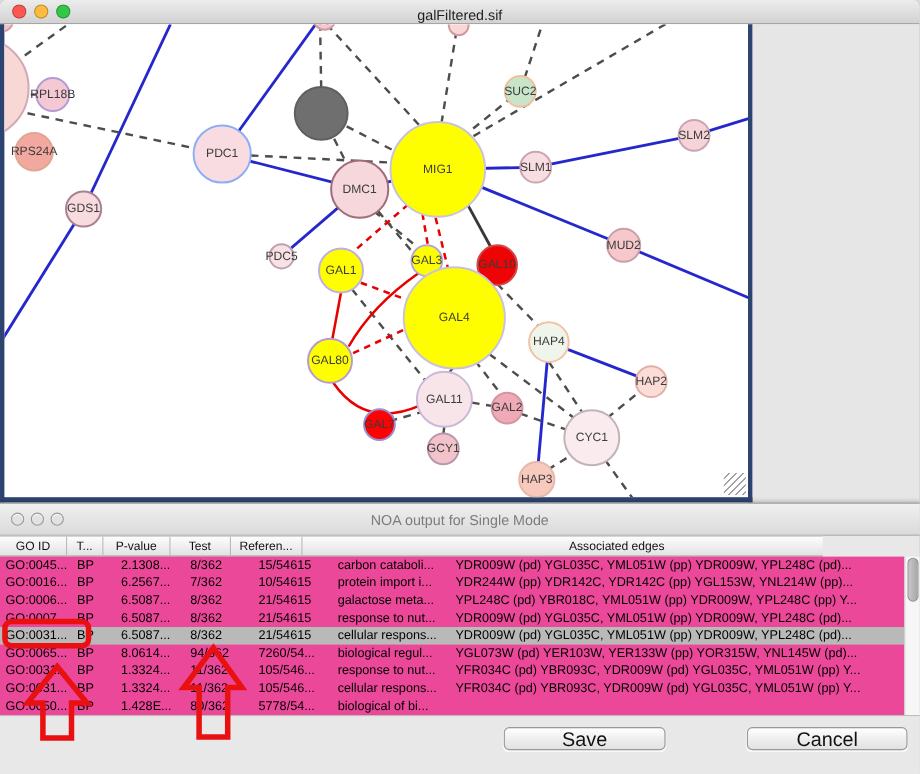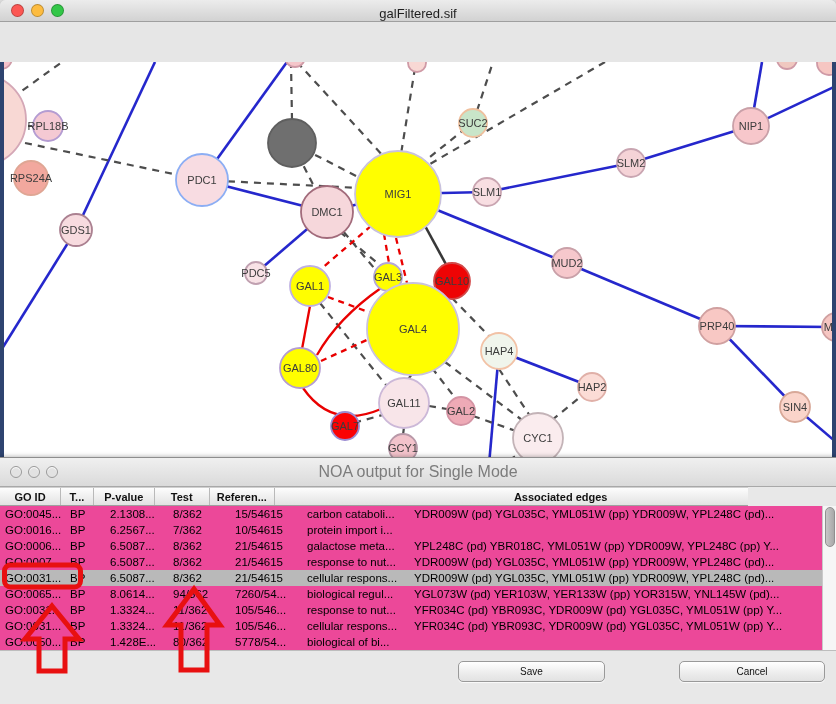--- a/index.html
+++ b/index.html
@@ -8,65 +8,65 @@
   .win { position:absolute; left:0; width:836px; }
 
   
   #graph-window { top:0; height:457px; border-radius:6px 6px 0 0; box-shadow:0 2px 8px rgba(0,0,0,.35); }
   .titlebar { position:relative; height:22px; border-radius:6px 6px 0 0;
     background:linear-gradient(#ececec,#d2d2d2); border-bottom:1px solid #9f9f9f;
     display:flex; align-items:flex-end; justify-content:center; }
   .titlebar .title { font-size:13px; color:#1f1f1f; }
   .lights { position:absolute; left:11px; top:4px; display:flex; gap:7px; }
   .light { width:13px; height:13px; border-radius:50%; border:1px solid rgba(0,0,0,.25); }
-  #canvas-wrap { position:absolute; top:22px; left:0; width:836px; height:435px;
+  #canvas-wrap { position:absolute; top:22px; left:0; width:684px; height:435px;
     background:#fff; border-left:4px solid #2e4470; border-right:4px solid #2e4470;
-    border-bottom:5px solid #2e4470; overflow:hidden;margin-top:40px; }
+    border-bottom:5px solid #2e4470; overflow:hidden; }
   #net-svg { position:absolute; left:-4px; top:0; }
   .e-blue { stroke:#2527cc; stroke-width:2.6; fill:none; }
   .e-dash { stroke:#4d4d4d; stroke-width:2.2; fill:none; stroke-dasharray:7 6; }
   .e-red  { stroke:#e90000; stroke-width:2.3; fill:none; }
   .e-redD { stroke:#e90000; stroke-width:2.3; fill:none; stroke-dasharray:6 5; }
   .e-dark { stroke:#383838; stroke-width:2.6; fill:none; }
   .node-label { font-family:"Liberation Sans",sans-serif; font-size:11px; fill:#3c3c3c;
     text-anchor:middle; dominant-baseline:central; pointer-events:none; }
   #resize-handle { position:absolute; right:2px; bottom:2px; width:20px; height:20px;
     background:repeating-linear-gradient(135deg, transparent 0 3px, #8a8a8a 3px 4.5px); opacity:.8; }
 
   
   #noa-window { top:457px; height:247px; background:#e8e8e8;
     border-top:1px solid #8e8e8e; box-shadow:0 -1px 4px rgba(0,0,0,.25); }
   #noa-titlebar { height:29px; background:linear-gradient(#f0f0f0,#dadada);
     border-bottom:1px solid #a8a8a8; display:flex; align-items:center; justify-content:center; position:relative; }
-  #noa-titlebar .title { font-size:16px; color:#7c7c7c; }
+  #noa-titlebar .title { font-size:13px; color:#7c7c7c; }
   .lights-inactive { position:absolute; left:10px; top:8px; display:flex; gap:6px; }
   .light-gray { width:12px; height:12px; border-radius:50%; background:#e2e2e2;
     border:1px solid #9a9a9a; box-shadow:inset 0 1px 1px #fff; }
   #table-header { position:absolute; top:29px; left:0; width:748px; height:19px;
     background:linear-gradient(#fdfdfd,#e2e2e2); border-bottom:1px solid #9f9f9f;
-    border-top:1px solid #cfcfcf; display:flex; font-size:11px; color:#111;font-weight:bold; }
+    border-top:1px solid #cfcfcf; display:flex; font-size:11px; color:#111; }
   .hcell { height:100%; display:flex; align-items:center; justify-content:center;
     border-right:1px solid #b9b9b9; overflow:hidden; white-space:nowrap; }
   #table-body { position:absolute; top:48px; left:0; width:822px; height:144px; background:#ec4899; }
   .trow { display:flex; height:16px; line-height:16px; font-size:11.5px; color:#000; white-space:nowrap; }
   .trow.selected { background:#b9b9b9; }
   .tcell { overflow:hidden; flex:none; }
   .c0{width:67px;padding-left:5px;} .c1{width:36px;padding-left:3px;}
   .c2{width:67px;padding-left:7px;} .c3{width:60px;padding-left:3px;}
   .c4{width:72px;padding-left:5px;} .c5{width:108px;padding-left:5px;}
   .c6{width:412px;padding-left:4px;}
   #vscroll { position:absolute; top:48px; left:822px; width:14px; height:144px;
     background:#f6f6f6; border-left:1px solid #c9c9c9; }
   #vscroll-thumb { position:absolute; top:1px; left:1.5px; width:10px; height:40px;
     background:linear-gradient(90deg,#c7c7c7,#a8a8a8); border:1px solid #8f8f8f; border-radius:6px; }
   #button-bar { position:absolute; top:192px; left:0; width:836px; height:55px;
     background:#e8e8e8; border-top:1px solid #bdbdbd; }
   .mac-btn { position:absolute; top:10px; height:21px; border:1px solid #999;
     border-radius:5px; background:linear-gradient(#ffffff,#ececec 60%,#e2e2e2);
-    font-family:"Liberation Sans",sans-serif; font-size:10px; color:#111;
+    font-family:"Liberation Sans",sans-serif; font-size:18px; color:#111;
     box-shadow:0 1px 1px rgba(255,255,255,.8); }
   #save-button { left:458px; width:147px; }
   #cancel-button { left:679px; width:146px; }
 
   
   #annot { position:absolute; left:0; top:0; pointer-events:none; z-index:50; }
 </style>
 </head>
 <body>
 
@@ -231,20 +231,21 @@
         <div class="tcell c5">carbon cataboli...</div>
         <div class="tcell c6">YDR009W (pd) YGL035C, YML051W (pp) YDR009W, YPL248C (pd)...</div>
       </div>
       <div class="trow">
         <div class="tcell c0">GO:0016...</div>
         <div class="tcell c1">BP</div>
         <div class="tcell c2">6.2567...</div>
         <div class="tcell c3">7/362</div>
         <div class="tcell c4">10/54615</div>
         <div class="tcell c5">protein import i...</div>
+        <div class="tcell c6">YDR244W (pp) YDR142C, YDR142C (pp) YGL153W, YNL214W (pp)...</div>
       </div>
       <div class="trow">
         <div class="tcell c0">GO:0006...</div>
         <div class="tcell c1">BP</div>
         <div class="tcell c2">6.5087...</div>
         <div class="tcell c3">8/362</div>
         <div class="tcell c4">21/54615</div>
         <div class="tcell c5">galactose meta...</div>
         <div class="tcell c6">YPL248C (pd) YBR018C, YML051W (pp) YDR009W, YPL248C (pp) Y...</div>
       </div>

